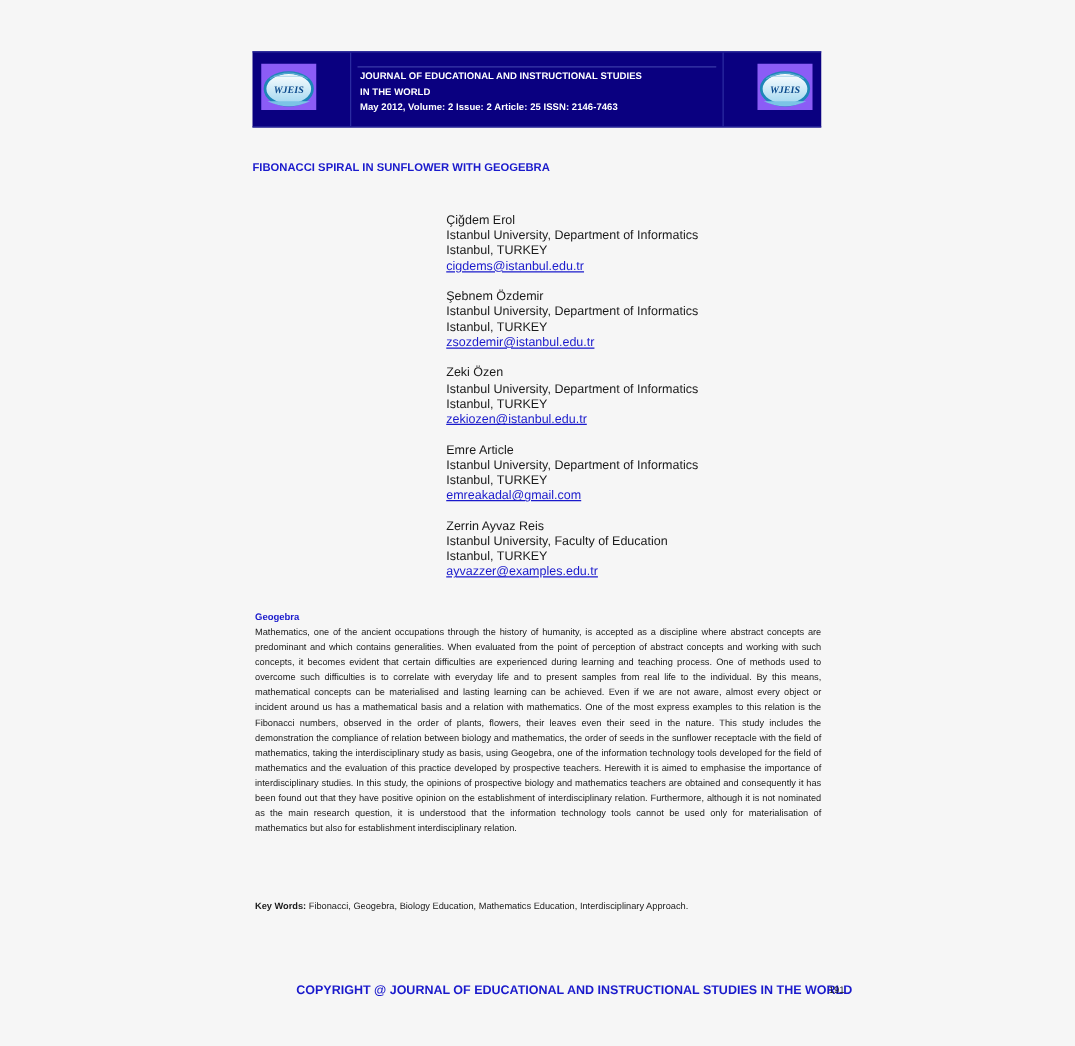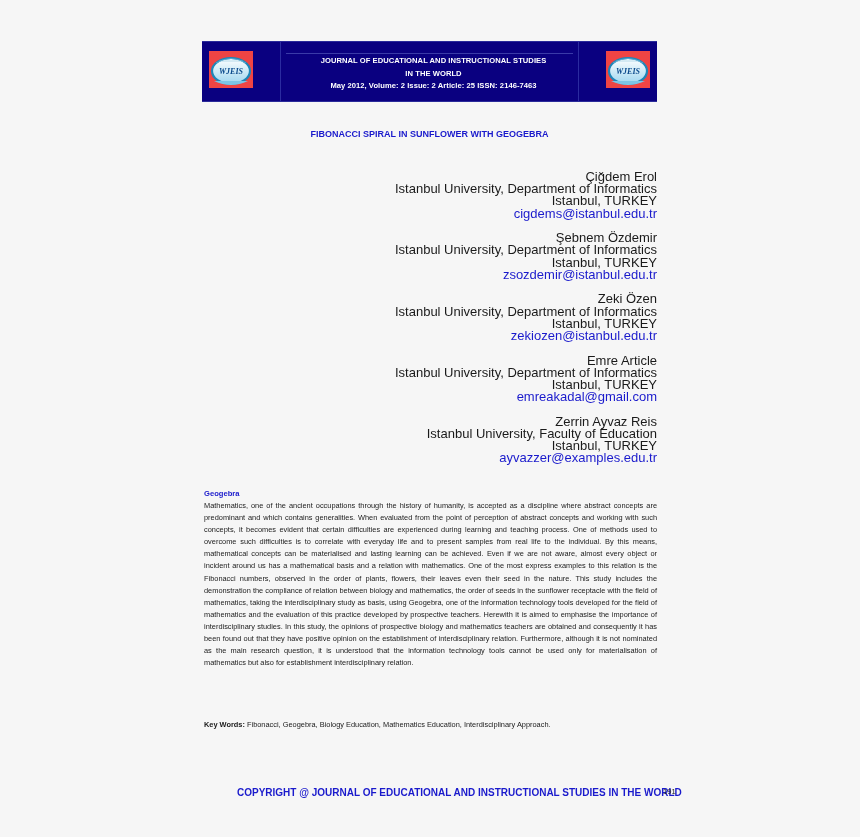--- a/index.html
+++ b/index.html
@@ -40,63 +40,63 @@
     .banner .rule {
       position: absolute;
       top: 11px;
       height: 1px;
       background: #3a3aa8;
     }
     .logo {
       position: absolute;
       top: 9px;
       width: 44px; height: 37px;
-      background: #ef4444;
+      background: #8b5cf6;
       display: flex;
       align-items: center;
       justify-content: center;
     }
     .logo svg { display: block; }
     .banner-text {
       position: absolute;
       left: 86px; right: 78px;
       top: 13px;
-      text-align: center;
+      text-align: left;
       color: #ffffff;
       font-size: 7.6px;
       font-weight: bold;
       line-height: 12.5px;
       letter-spacing: 0.05px;
     }
     .banner-text div { white-space: nowrap; }
 
     .title {
       position: absolute;
       left: 202px; width: 455px;
       top: 129px;
-      text-align: center;
+      text-align: left;
       color: #1a1acc;
       font-size: 9px;
       font-weight: bold;
       white-space: nowrap;
     }
 
     .authors {
       position: absolute;
       right: 203px;
       top: 171px;
       width: 300px;
-      text-align: right;
-      font-size: 13px;
+      font-size: 10px;
       line-height: 12.2px;
       color: #1a1a1a;
     }
     .author { margin-bottom: 12.4px; }
     .author a {
       color: #1a1acc;
+      text-decoration: underline;
     }
 
     .abstract {
       position: absolute;
       left: 204px;
       width: 453px;
       top: 488px;
       font-size: 7.4px;
       line-height: 12.1px;
       color: #1a1a1a;

